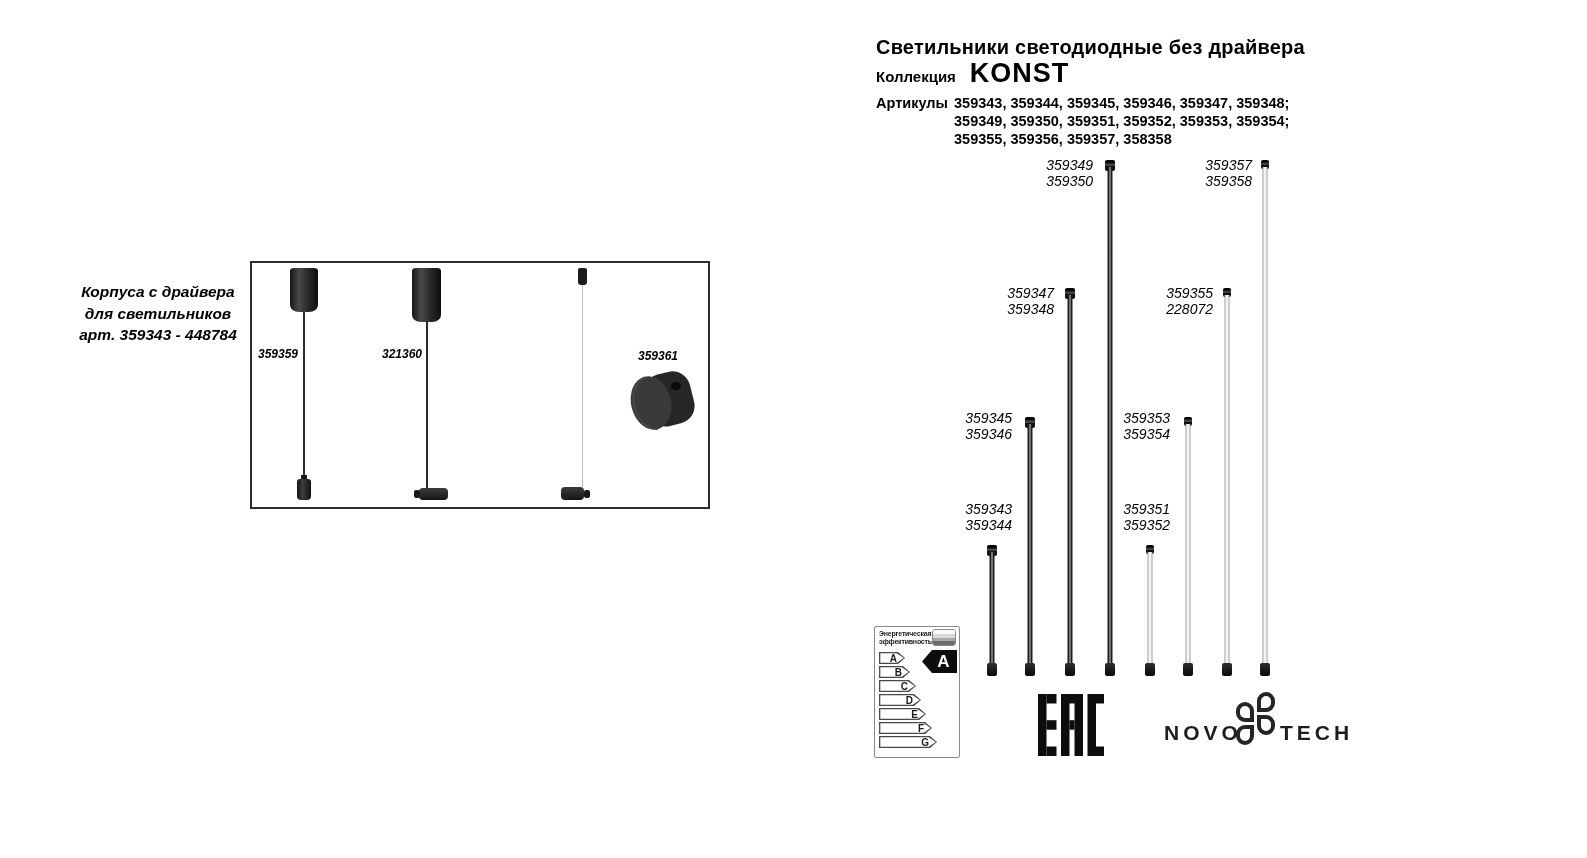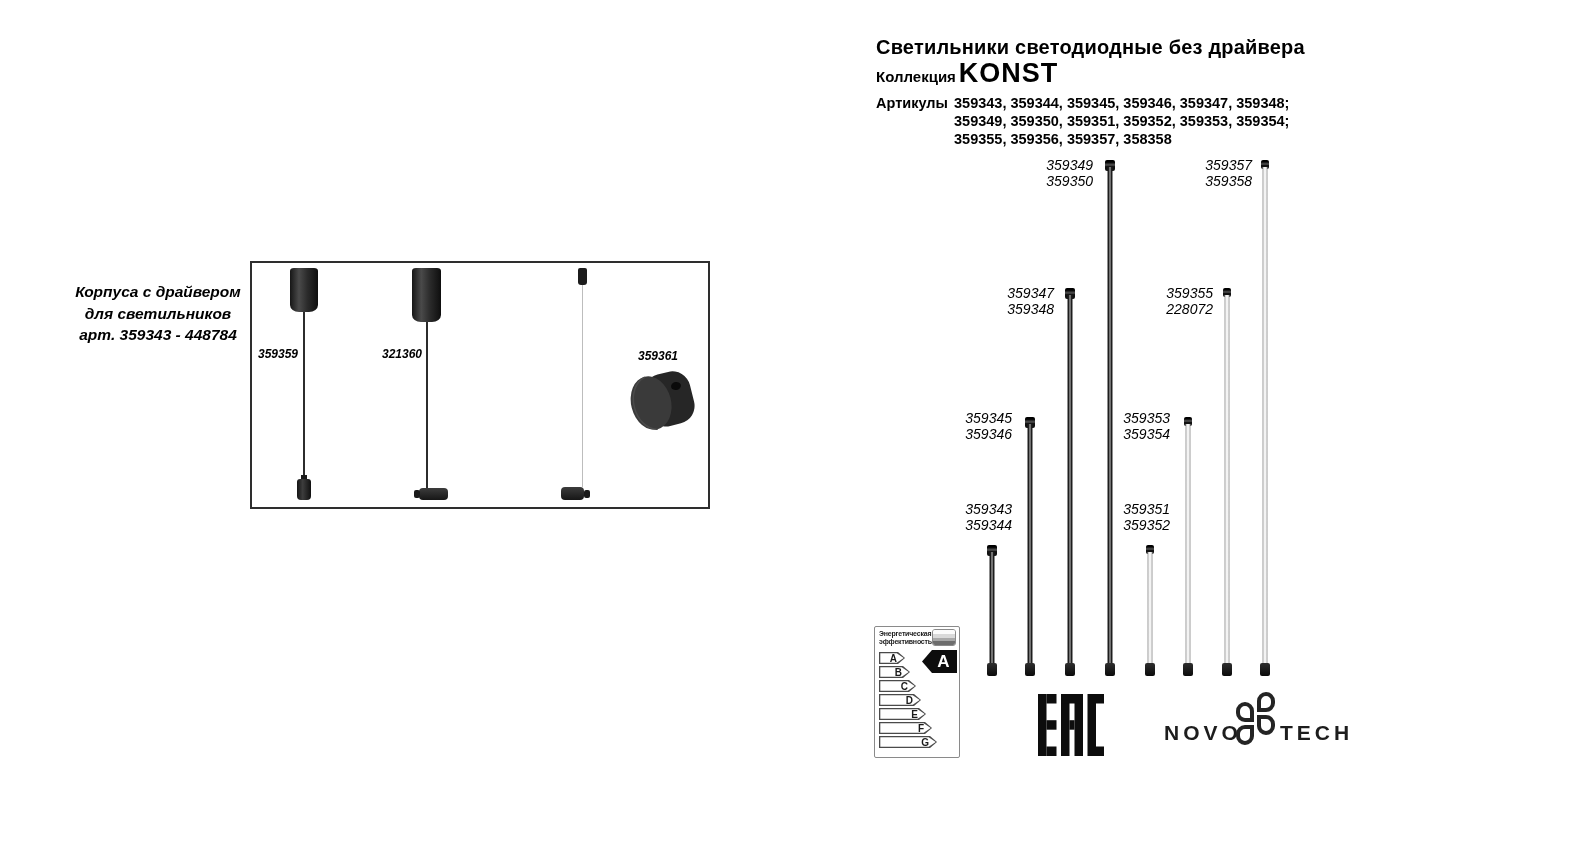--- a/index.html
+++ b/index.html
@@ -6,21 +6,21 @@
   #page{
     position:relative;width:1587px;height:858px;background:#ffffff;overflow:hidden;
     font-family:"Liberation Sans", sans-serif;color:#000;
   }
   .abs{position:absolute;}
 
   
   #title{left:876px;top:36px;font-size:20px;font-weight:bold;letter-spacing:.2px;}
   #collection{left:876px;top:58px;}
   #collection .clabel{font-size:15px;font-weight:bold;vertical-align:baseline;}
-  #collection .cname{font-size:27px;font-weight:bold;margin-left:3px;vertical-align:baseline;letter-spacing:1px;}
+  #collection .cname{font-size:27px;font-weight:bold;margin-left:14px;vertical-align:baseline;letter-spacing:1px;}
   #articles{left:876px;top:95px;display:flex;font-size:14.5px;font-weight:bold;line-height:17.8px;}
   #articles .alabel{width:78px;}
   #articles .alines div{white-space:nowrap;}
 
   
   #caption{left:58px;top:281px;width:200px;text-align:center;
     font-size:15.5px;font-weight:bold;font-style:italic;line-height:21.5px;}
   #fixtures-box{left:250px;top:261px;width:456px;height:244px;border:2.5px solid #2e2e2e;background:#fff;}
   .item-label{font-size:12px;font-weight:bold;font-style:italic;white-space:nowrap;}
   #lbl-359359{left:258px;top:347px;}
@@ -123,21 +123,21 @@
   <div class="abs" id="articles">
     <div class="alabel">Артикулы</div>
     <div class="alines">
       <div>359343, 359344, 359345, 359346, 359347, 359348;</div>
       <div>359349, 359350, 359351, 359352, 359353, 359354;</div>
       <div>359355, 359356, 359357, 358358</div>
     </div>
   </div>
 
   <div class="abs" id="caption">
-    <div>Корпуса с драйвером</div>
+    <div>Корпуса с драйвера</div>
     <div>для светильников</div>
     <div>арт. 359343 - 448784</div>
   </div>
 
   <div class="abs" id="fixtures-box"></div>
 
   <div class="pend" id="pend1">
     <div class="pcyl"></div>
     <div class="pcable"></div>
     <div class="pneck"></div>

